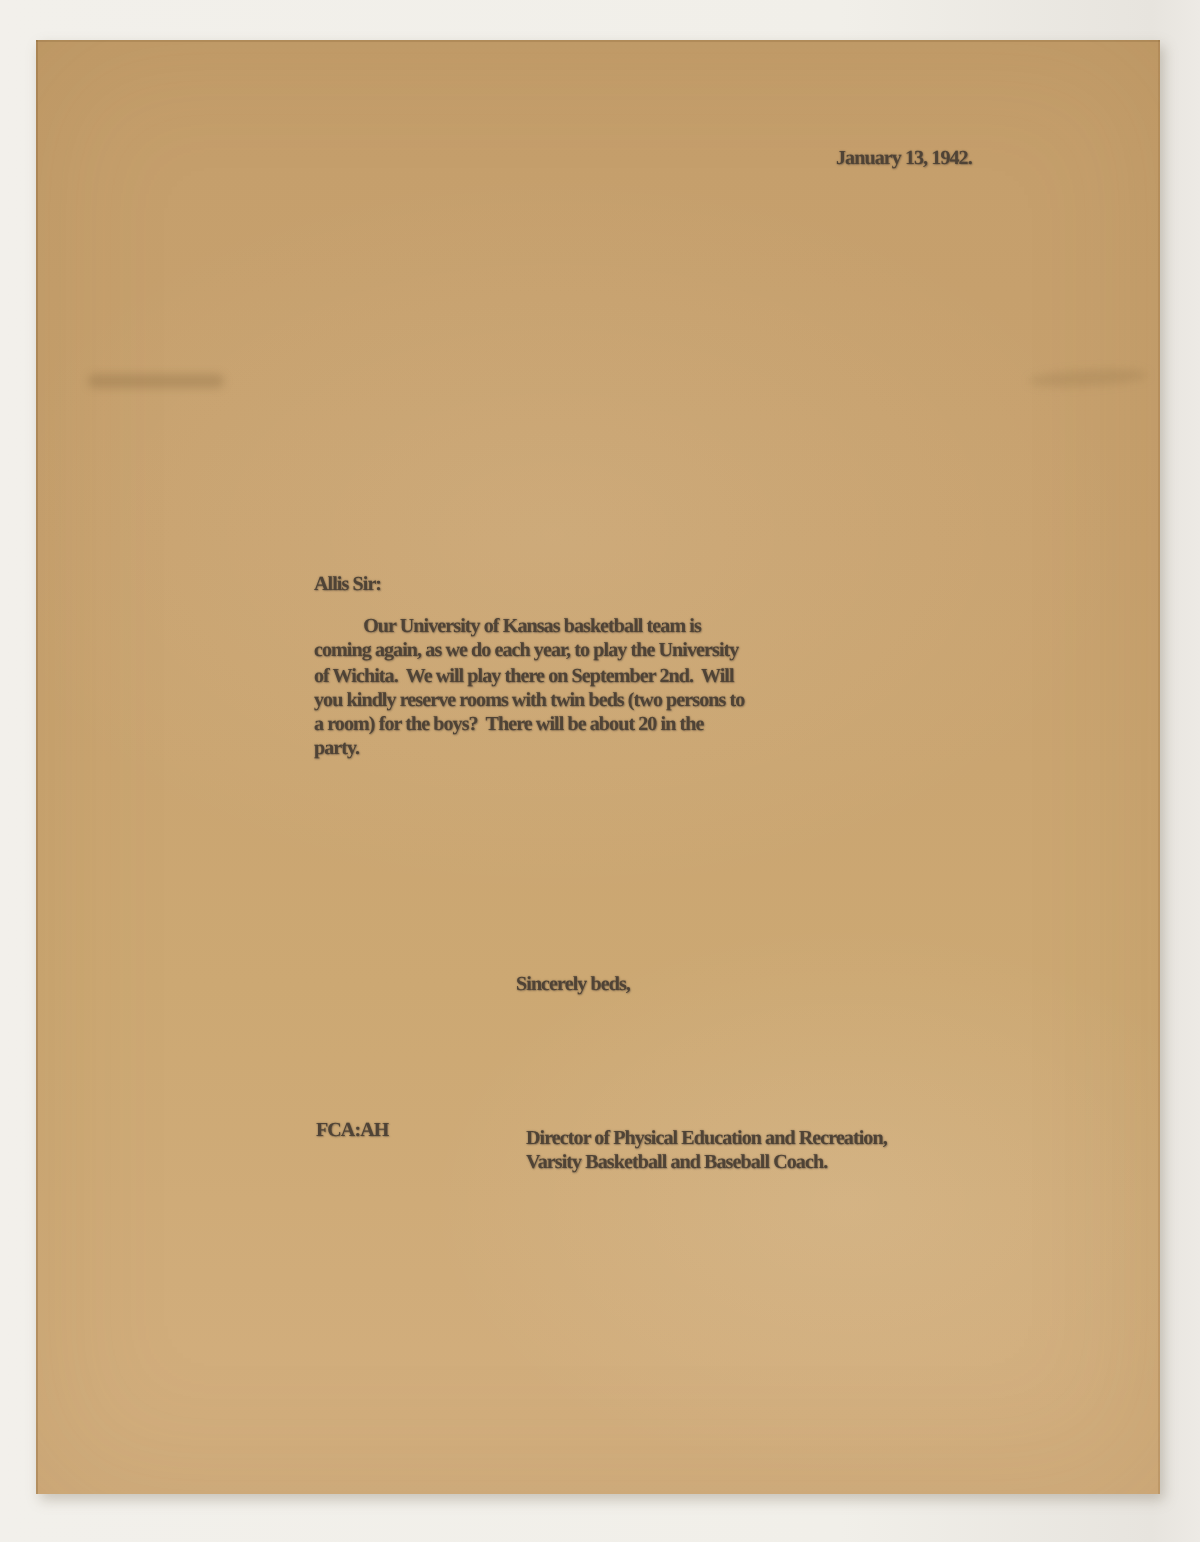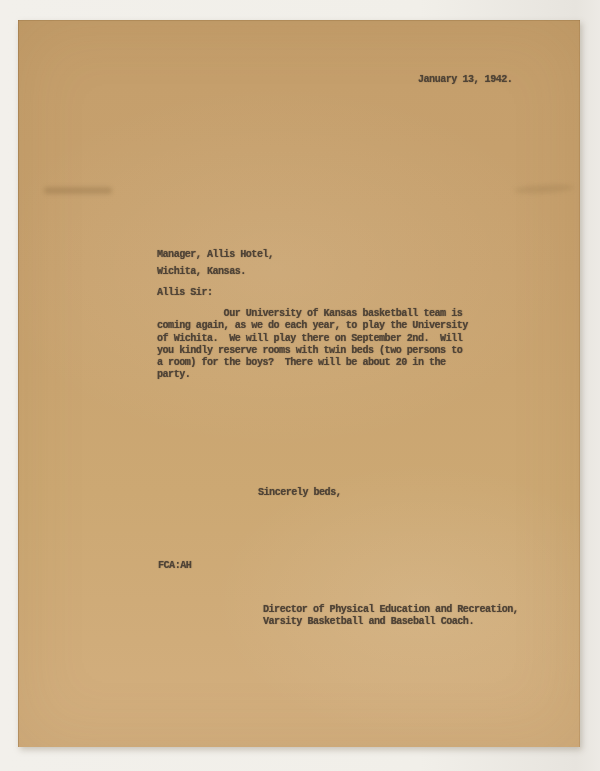--- a/index.html
+++ b/index.html
@@ -26,38 +26,38 @@
       linear-gradient(180deg, #c49e6b 0%, #c8a26f 35%, #cca873 65%, #d3af7f 100%);
     box-shadow:
       inset 1px 0 0 rgba(125,90,45,0.30),
       inset 0 1px 0 rgba(125,90,45,0.22),
       inset -1px 0 0 rgba(125,90,45,0.18),
       inset 0 0 70px rgba(135,98,52,0.14),
       2px 3px 6px rgba(125,115,95,0.35);
   }
   .txt {
     position: absolute;
-    font-family: Liberation Mono, monospace;
+    font-family: Liberation Serif, serif;
     font-size: 10px;
     font-weight: 700;
     letter-spacing: -0.45px;
     line-height: 12.3px;
     color: #4f4336;
     white-space: pre;
     text-shadow:
       0 0 1px rgba(79,67,54,0.55),
       0.4px 0.4px 0.7px rgba(79,67,54,0.35);
   }
   .date       { left: 400px; top: 54px;  }
   .address    { left: 139px; top: 227px; line-height: 16.5px; }
   .salutation { left: 139px; top: 267px; }
   .para1      { left: 139px; top: 288px; }
   .para2      { left: 139px; top: 369px; }
   .closing    { left: 240px; top: 467px; }
-  .signature  { left: 245px; top: 544px; line-height: 11.8px; margin-top: 40px; }
+  .signature  { left: 245px; top: 544px; line-height: 11.8px; }
   .initials   { left: 140px; top: 540px; }
   .smudge {
     position: absolute;
     pointer-events: none;
   }
   .smudge-left {
     left: 26px; top: 167px; width: 68px; height: 7px;
     background: rgba(122,93,55,0.28);
     border-radius: 4px;
     filter: blur(2px);
@@ -74,22 +74,20 @@
 <body>
 
 <div class="scan">
   <div class="paper">
 
     <div class="smudge smudge-left"></div>
     <div class="smudge smudge-right"></div>
 
     <div class="txt date">January 13, 1942.</div>
 
-    <div class="txt address">Manager, Allis Hotel,
-Wichita, Kansas.</div>
 
     <div class="txt salutation">Allis Sir:</div>
 
     <div class="txt para1">            Our University of Kansas basketball team is
 coming again, as we do each year, to play the University
 of Wichita.  We will play there on September 2nd.  Will
 you kindly reserve rooms with twin beds (two persons to
 a room) for the boys?  There will be about 20 in the
 party.</div>
 

